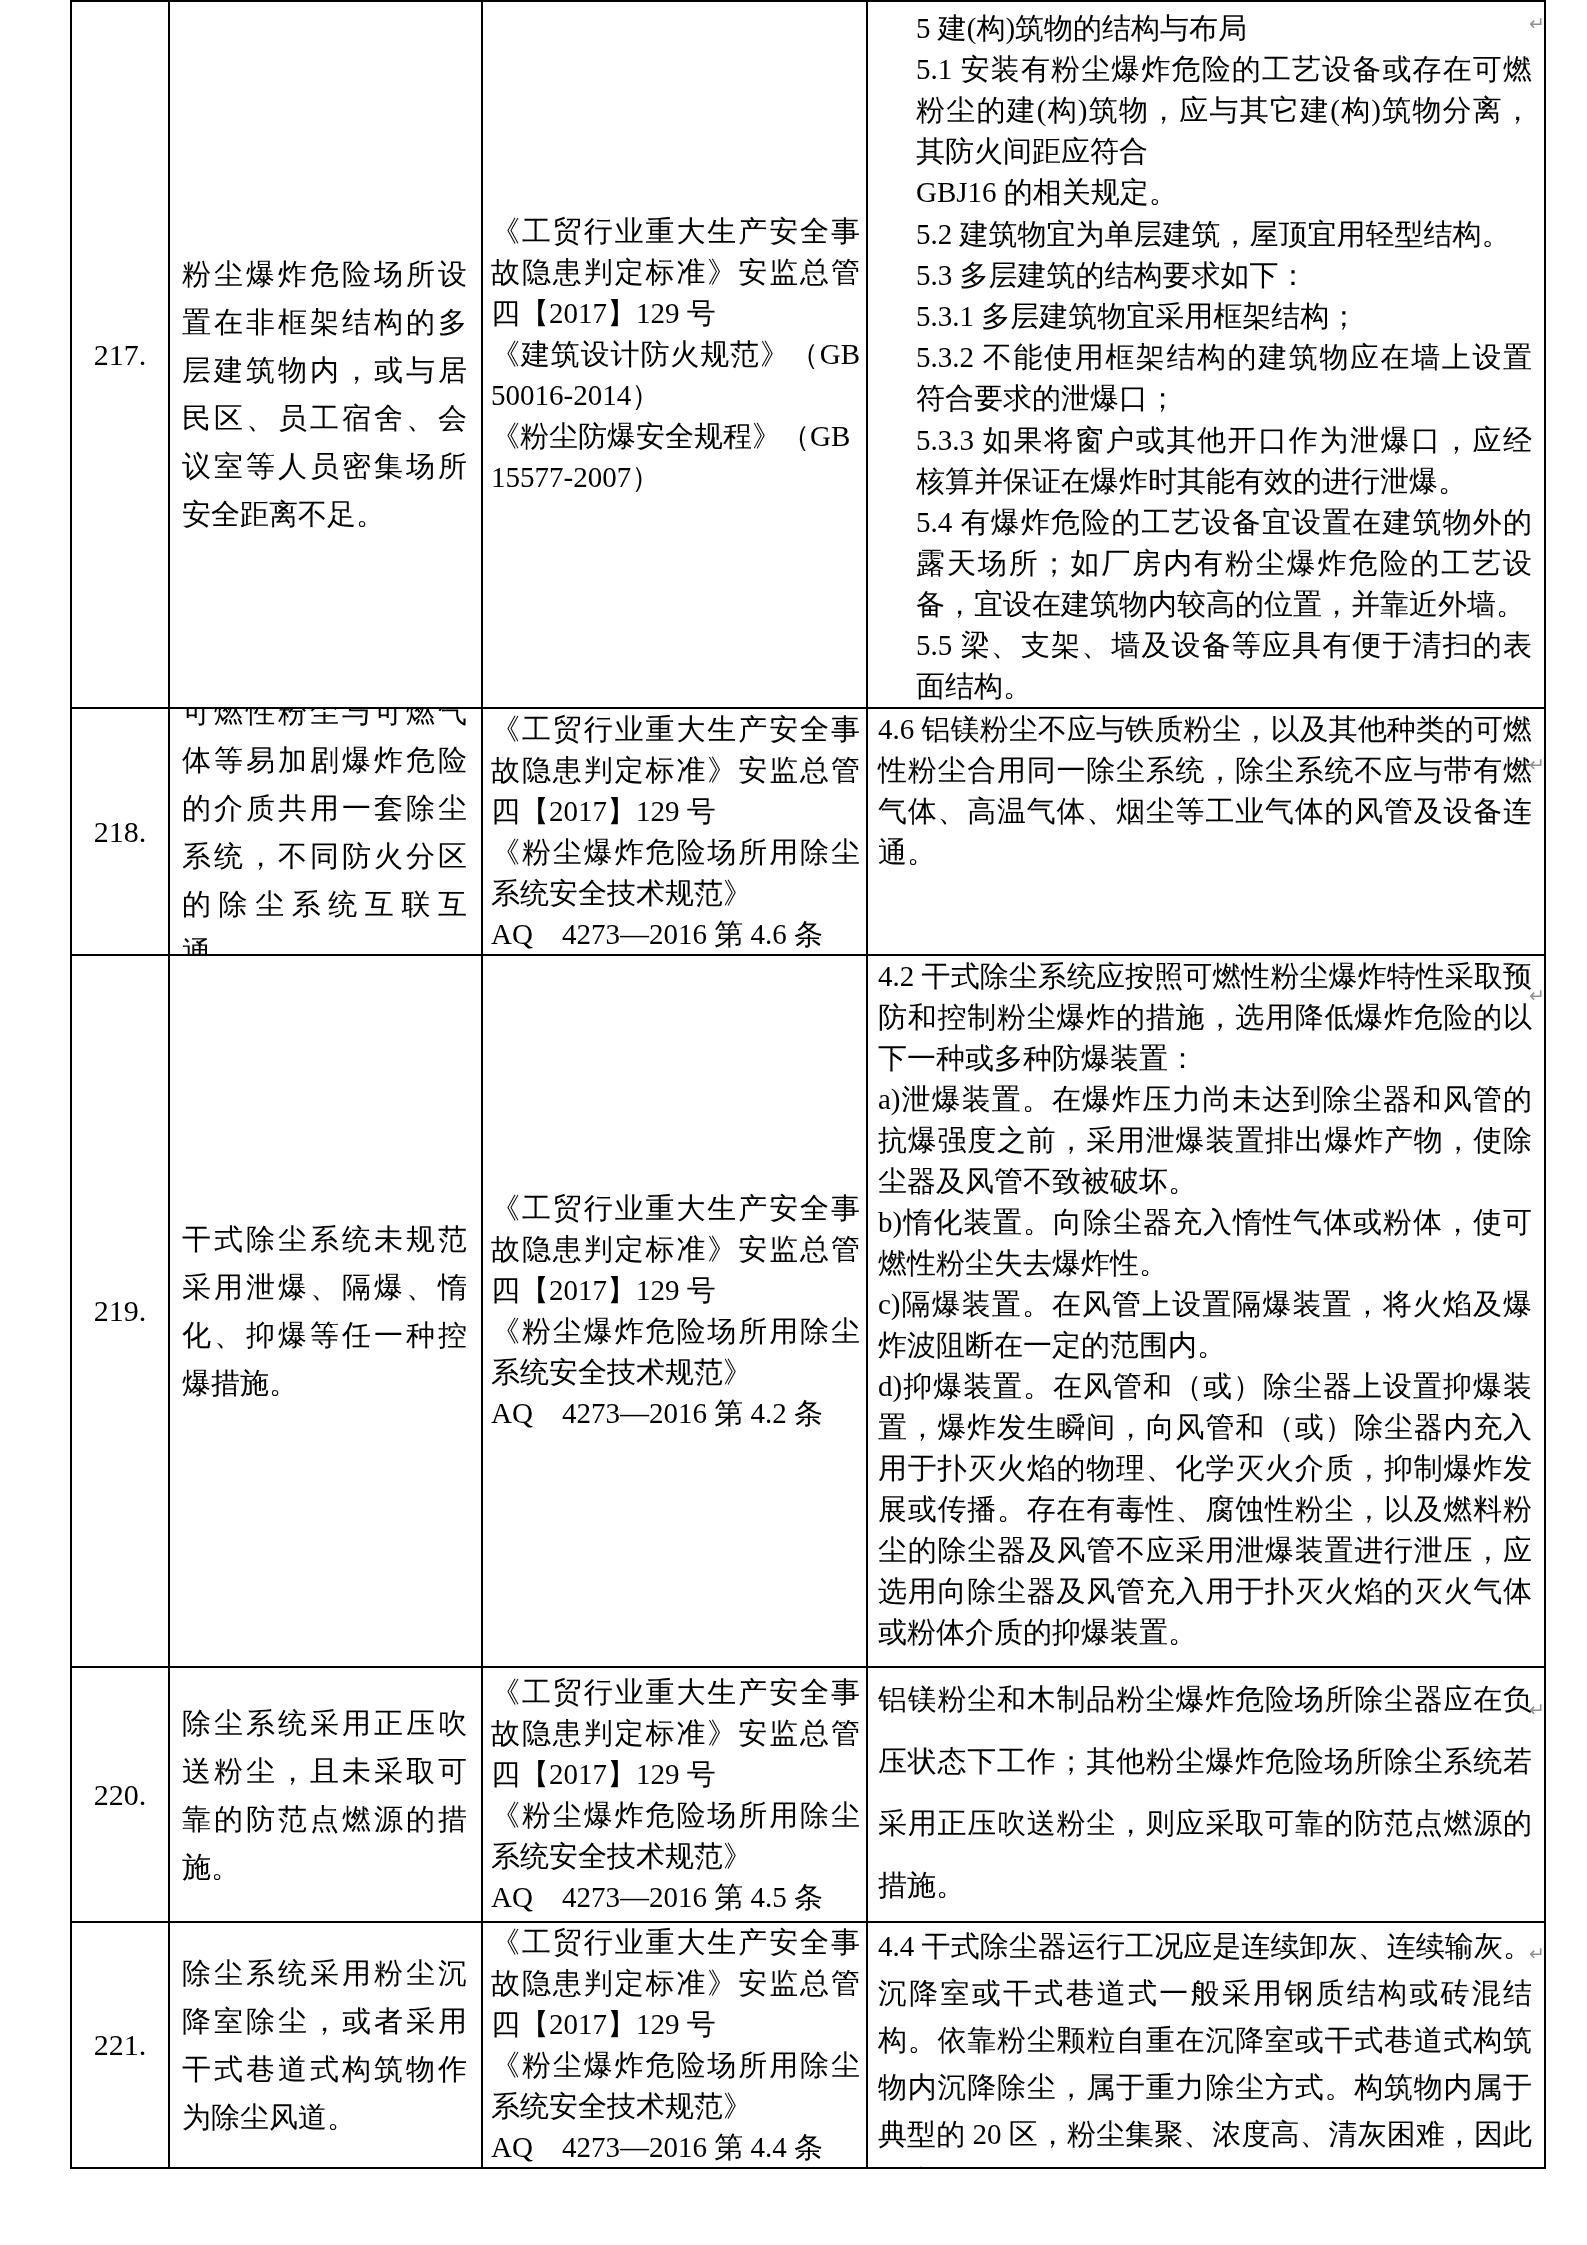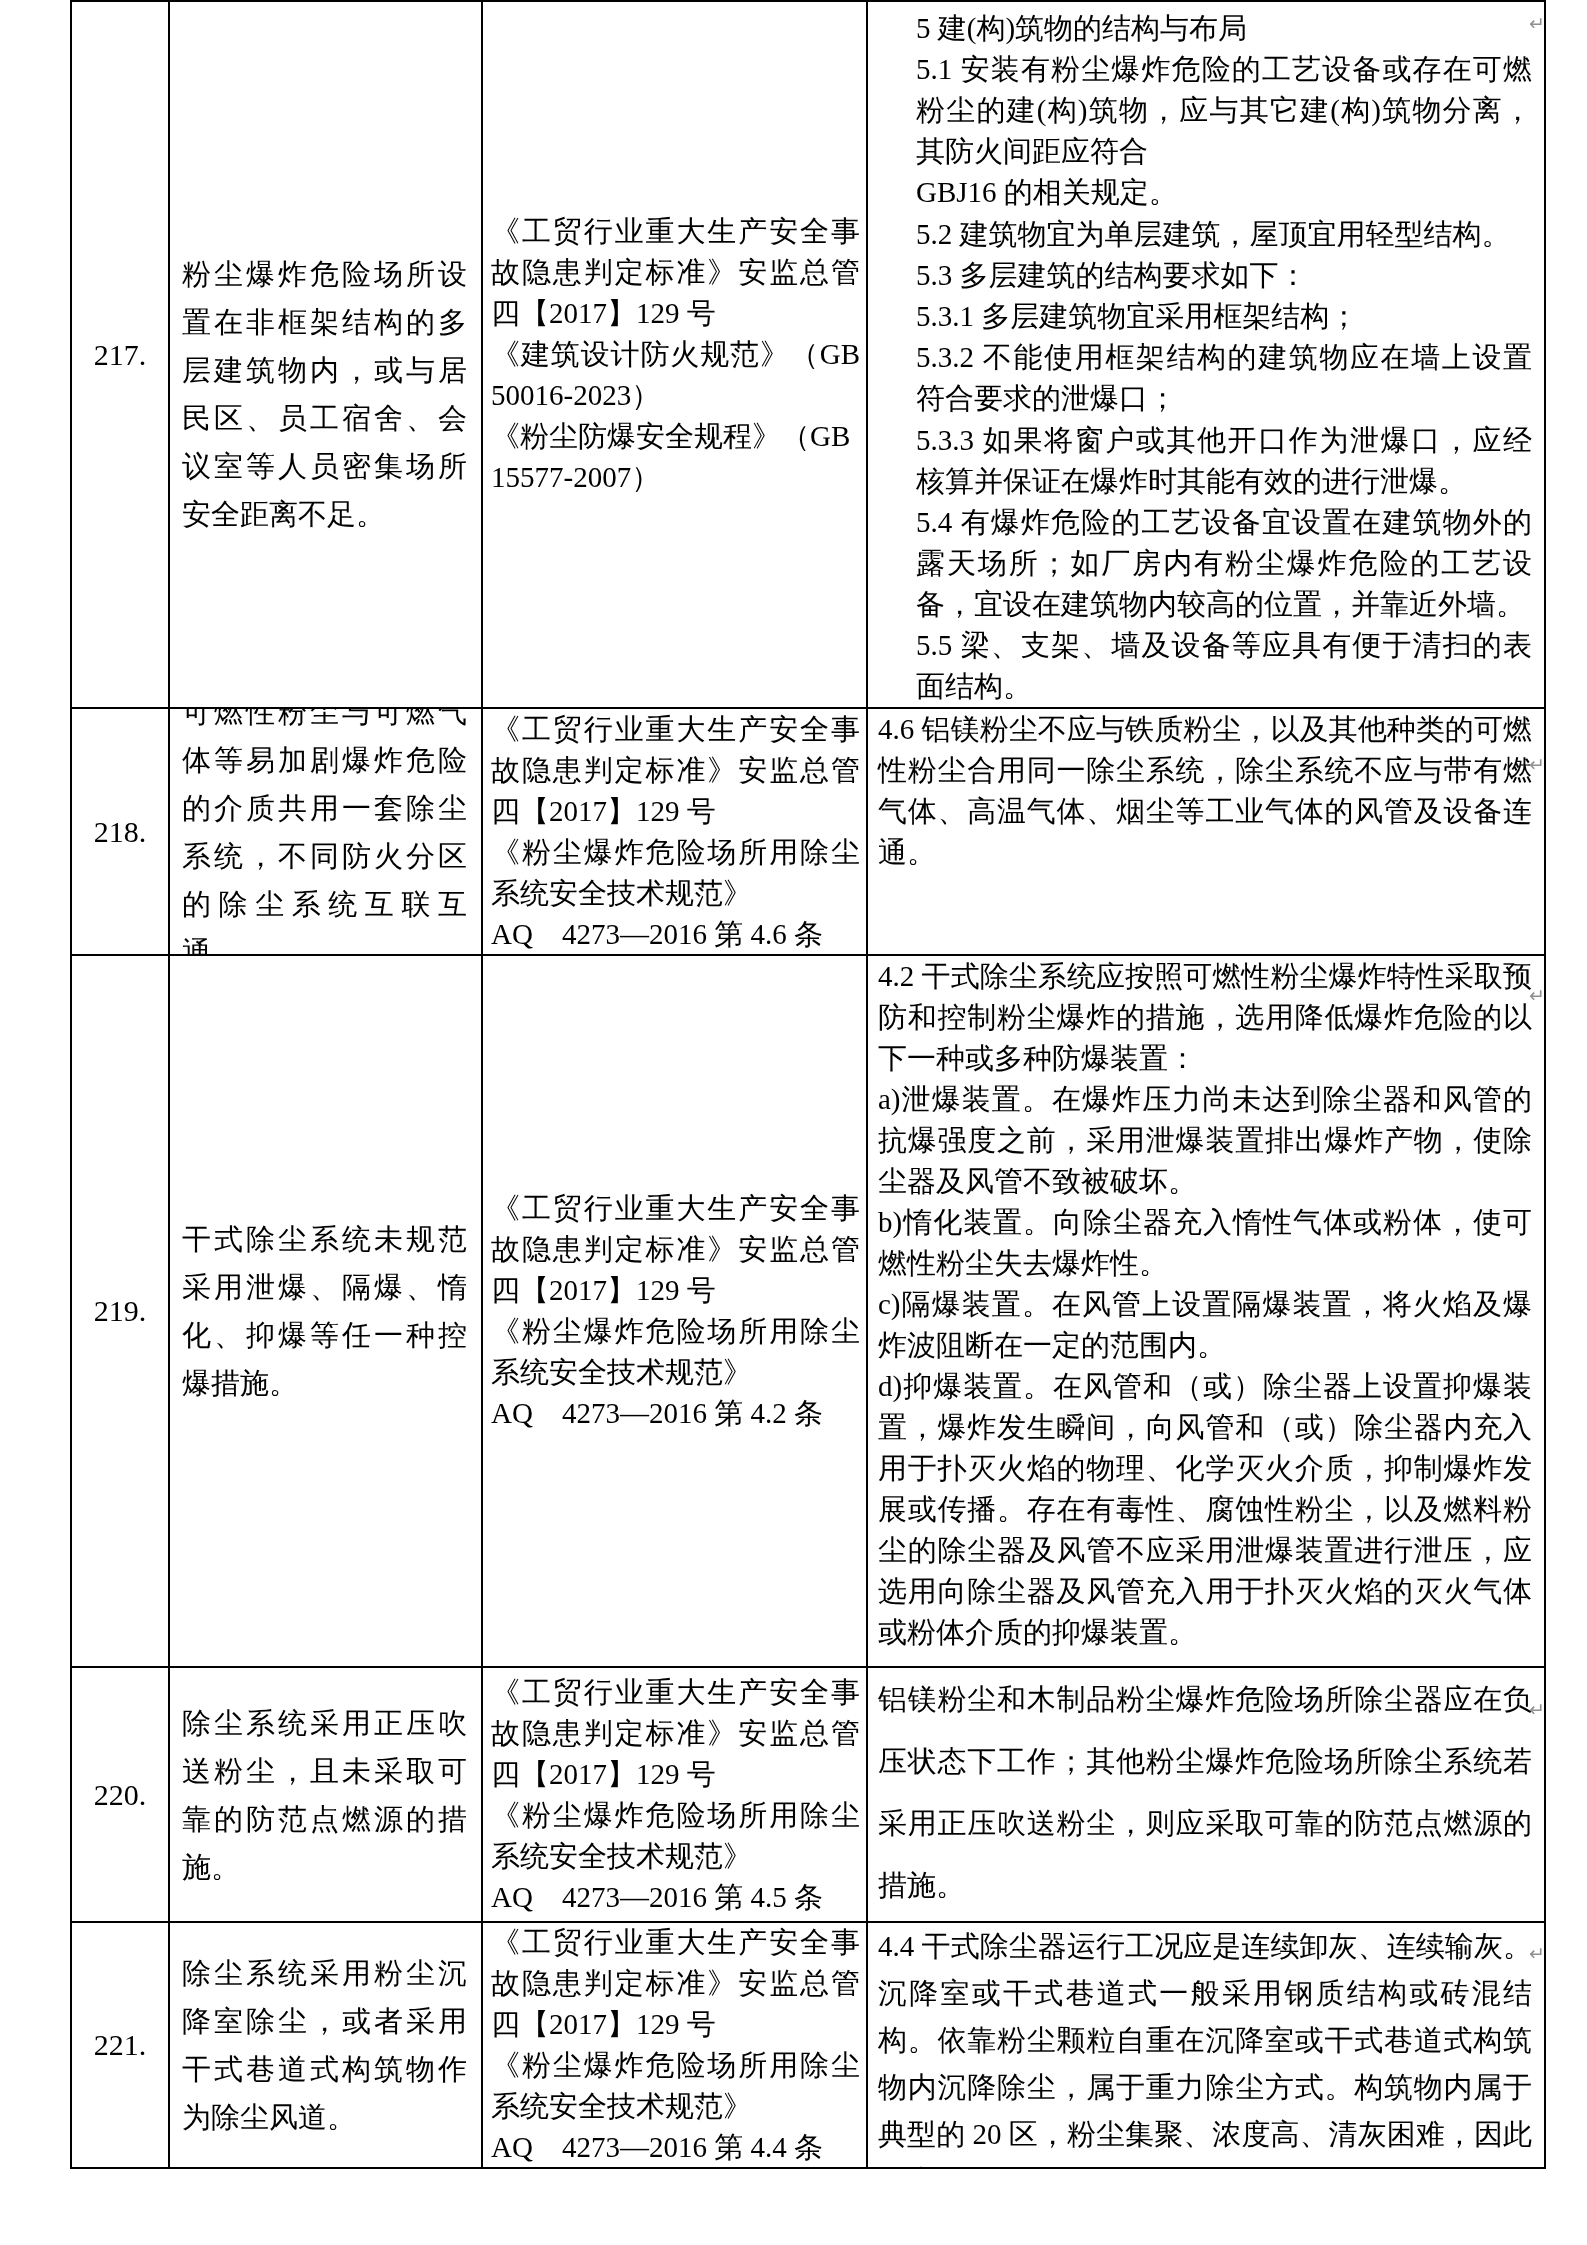--- a/index.html
+++ b/index.html
@@ -96,21 +96,21 @@
 
     <div class="trow r217">
       <div class="cell c-seq">
         <span>217.</span>
       </div>
       <div class="cell c-hazard">
         <p>粉尘爆炸危险场所设置在非框架结构的多层建筑物内，或与居民区、员工宿舍、会议室等人员密集场所安全距离不足。</p>
       </div>
       <div class="cell c-basis">
           <p>《工贸行业重大生产安全事故隐患判定标准》安监总管四【2017】129 号</p>
-          <p>《建筑设计防火规范》（GB 50016-2023）</p>
+          <p>《建筑设计防火规范》（GB 50016-2014）</p>
           <p>《粉尘防爆安全规程》（GB 15577-2007）</p>
         </div>
       <div class="cell c-prov">
           <p>5 建(构)筑物的结构与布局</p>
           <p>5.1 安装有粉尘爆炸危险的工艺设备或存在可燃粉尘的建(构)筑物，应与其它建(构)筑物分离，其防火间距应符合</p>
           <p>GBJ16 的相关规定。</p>
           <p>5.2 建筑物宜为单层建筑，屋顶宜用轻型结构。</p>
           <p>5.3 多层建筑的结构要求如下：</p>
           <p>5.3.1 多层建筑物宜采用框架结构；</p>
           <p>5.3.2 不能使用框架结构的建筑物应在墙上设置符合要求的泄爆口；</p>

